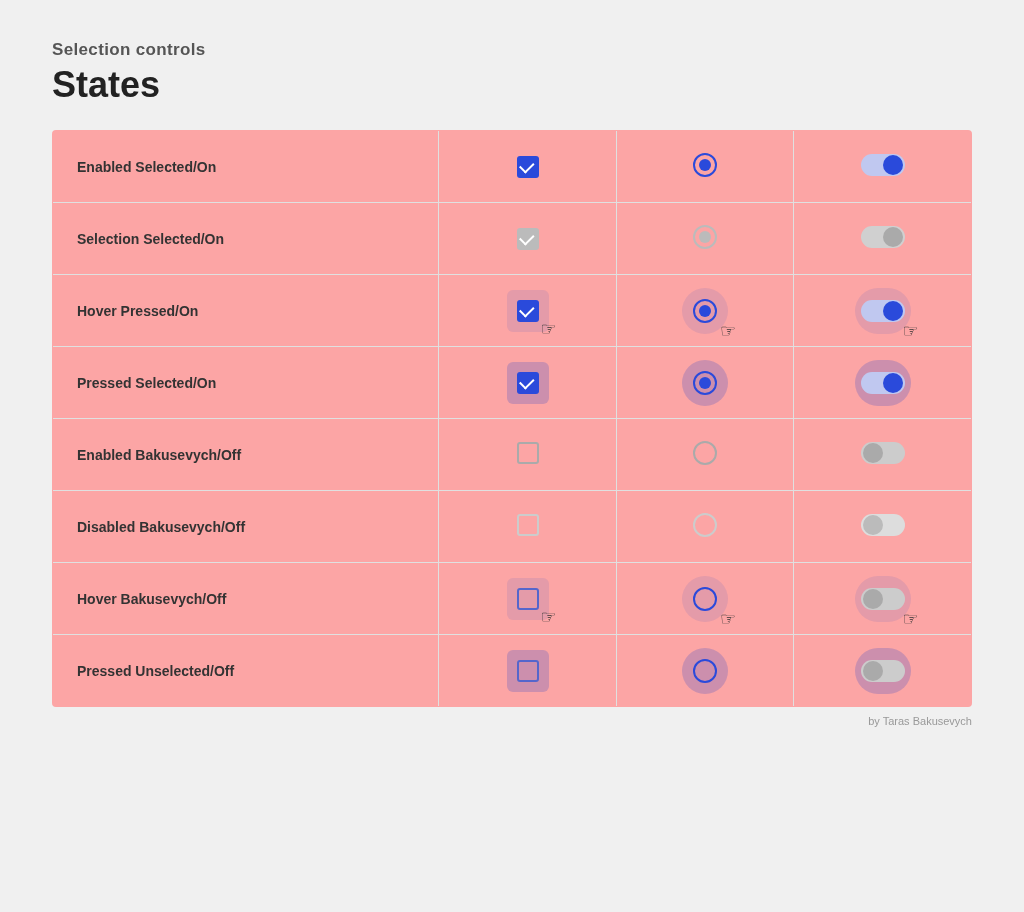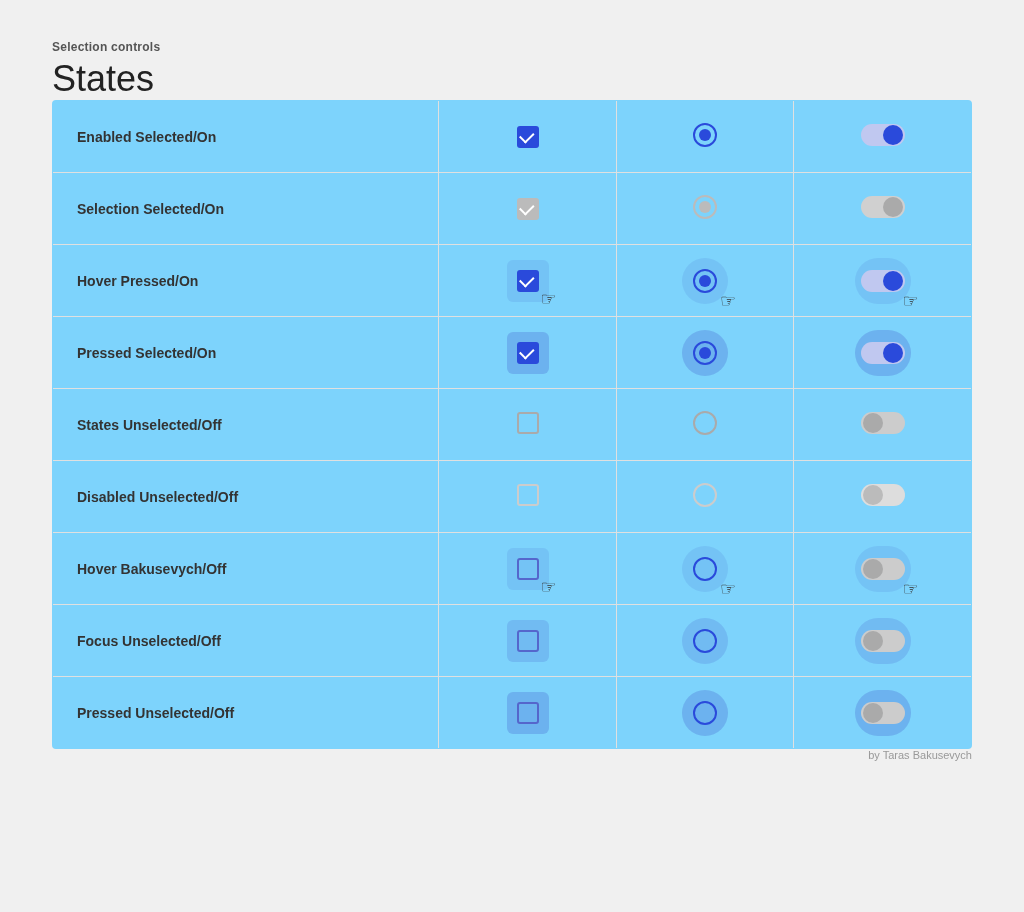--- a/index.html
+++ b/index.html
@@ -10,34 +10,35 @@
       display: flex;
       justify-content: center;
       align-items: flex-start;
       padding: 40px 50px;
     }
     .page-container {
       width: 100%;
       max-width: 920px;
     }
     .page-subtitle {
-      font-size: 12px;
+      font-size: 17px;
       font-weight: 600;
       color: #555;
       margin-bottom: 4px;
       letter-spacing: 0.02em;
     }
     .page-title {
       font-size: 36px;
-      font-weight: 400;
+      font-weight: 700;
       color: #222;
+      margin-bottom: 24px;
     }
     .states-table {
       width: 100%;
-      background: #7dd3fc;
+      background: #fca5a5;
       border-radius: 4px;
       border: 1px solid #ddd;
       border-collapse: collapse;
       overflow: hidden;
     }
     .states-table tr {
       border-bottom: 1px solid #e0e0e0;
     }
     .states-table tr:last-child {
       border-bottom: none;
@@ -349,20 +350,21 @@
       position: relative;
       display: inline-flex;
       align-items: center;
       justify-content: center;
     }
 
     .attribution {
       text-align: right;
       font-size: 11px;
       color: #999;
+      margin-top: 8px;
     }
   </style>
 </head>
 <body>
 
 <div class="page-container">
   <div class="page-subtitle">Selection controls</div>
   <div class="page-title">States</div>
 
   <table class="states-table">
@@ -470,42 +472,42 @@
             <div class="pressed-ripple-toggle">
               <div class="toggle toggle-on">
                 <div class="toggle-knob toggle-knob-on"></div>
               </div>
             </div>
           </div>
         </td>
       </tr>
 
       <tr>
-        <td><span class="row-label">States Unselected/Off</span></td>
+        <td><span class="row-label">Enabled Bakusevych/Off</span></td>
         <td>
           <div class="cell-inner">
             <div class="checkbox checkbox-enabled-unselected"></div>
           </div>
         </td>
         <td>
           <div class="cell-inner">
             <div class="radio radio-enabled-unselected"></div>
           </div>
         </td>
         <td>
           <div class="cell-inner">
             <div class="toggle toggle-off">
               <div class="toggle-knob toggle-knob-off"></div>
             </div>
           </div>
         </td>
       </tr>
 
       <tr>
-        <td><span class="row-label">Disabled Unselected/Off</span></td>
+        <td><span class="row-label">Disabled Bakusevych/Off</span></td>
         <td>
           <div class="cell-inner">
             <div class="checkbox checkbox-disabled-unselected"></div>
           </div>
         </td>
         <td>
           <div class="cell-inner">
             <div class="radio radio-disabled-unselected"></div>
           </div>
         </td>
@@ -541,46 +543,20 @@
             <div class="hover-ripple-toggle">
               <div class="toggle toggle-off">
                 <div class="toggle-knob toggle-knob-off"></div>
               </div>
             </div>
             <span class="cursor-icon">☞</span>
           </div>
         </td>
       </tr>
 
-      <tr>
-        <td><span class="row-label">Focus Unselected/Off</span></td>
-        <td>
-          <div class="cell-inner">
-            <div class="focus-ripple-check">
-              <div class="checkbox checkbox-focus-unselected"></div>
-            </div>
-          </div>
-        </td>
-        <td>
-          <div class="cell-inner">
-            <div class="focus-ripple-circle">
-              <div class="radio radio-focus-unselected"></div>
-            </div>
-          </div>
-        </td>
-        <td>
-          <div class="cell-inner">
-            <div class="focus-ripple-toggle">
-              <div class="toggle toggle-off">
-                <div class="toggle-knob toggle-knob-off"></div>
-              </div>
-            </div>
-          </div>
-        </td>
-      </tr>
 
       <tr>
         <td><span class="row-label">Pressed Unselected/Off</span></td>
         <td>
           <div class="cell-inner">
             <div class="pressed-ripple-check">
               <div class="checkbox checkbox-pressed-unselected"></div>
             </div>
           </div>
         </td>

